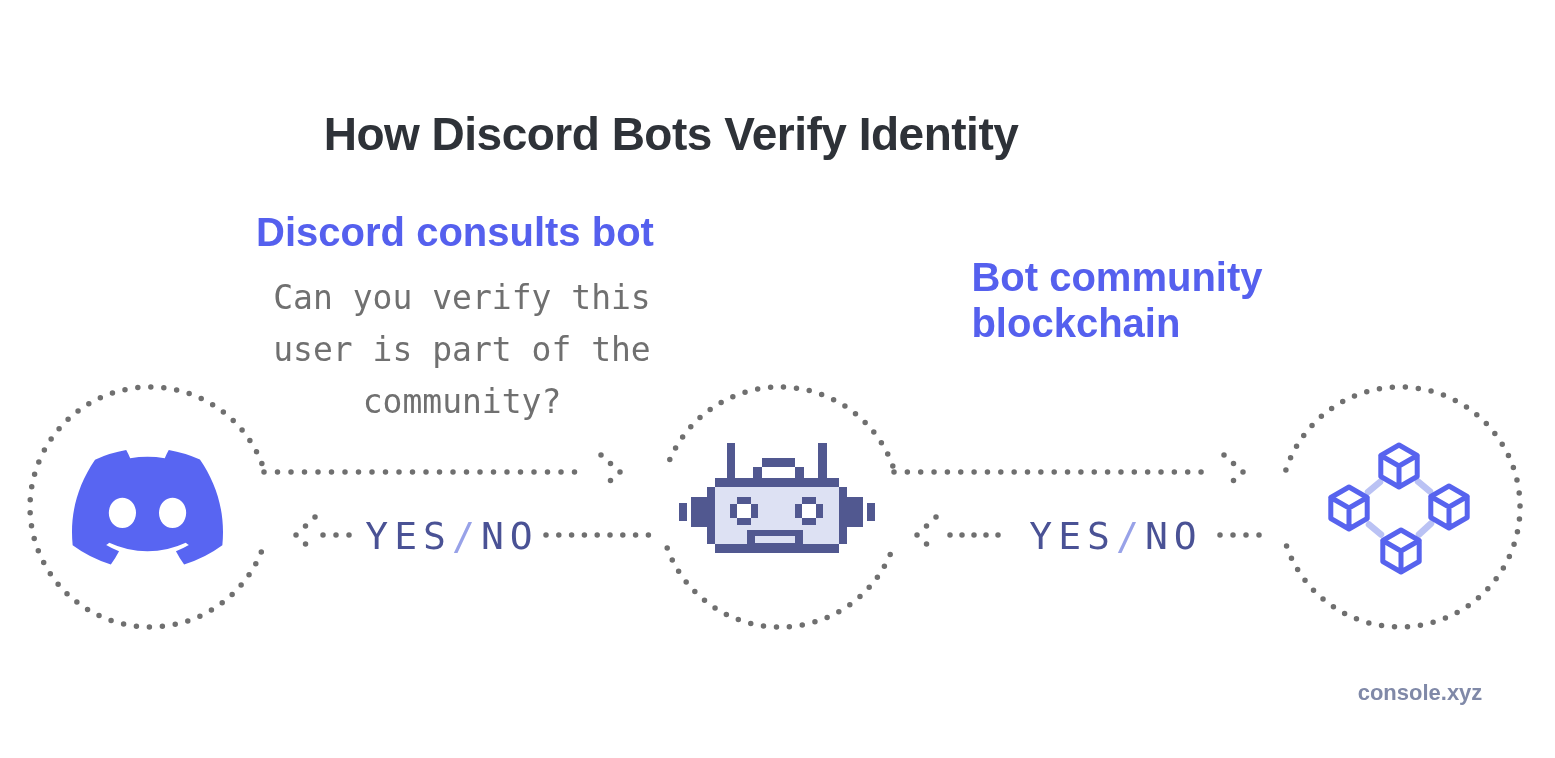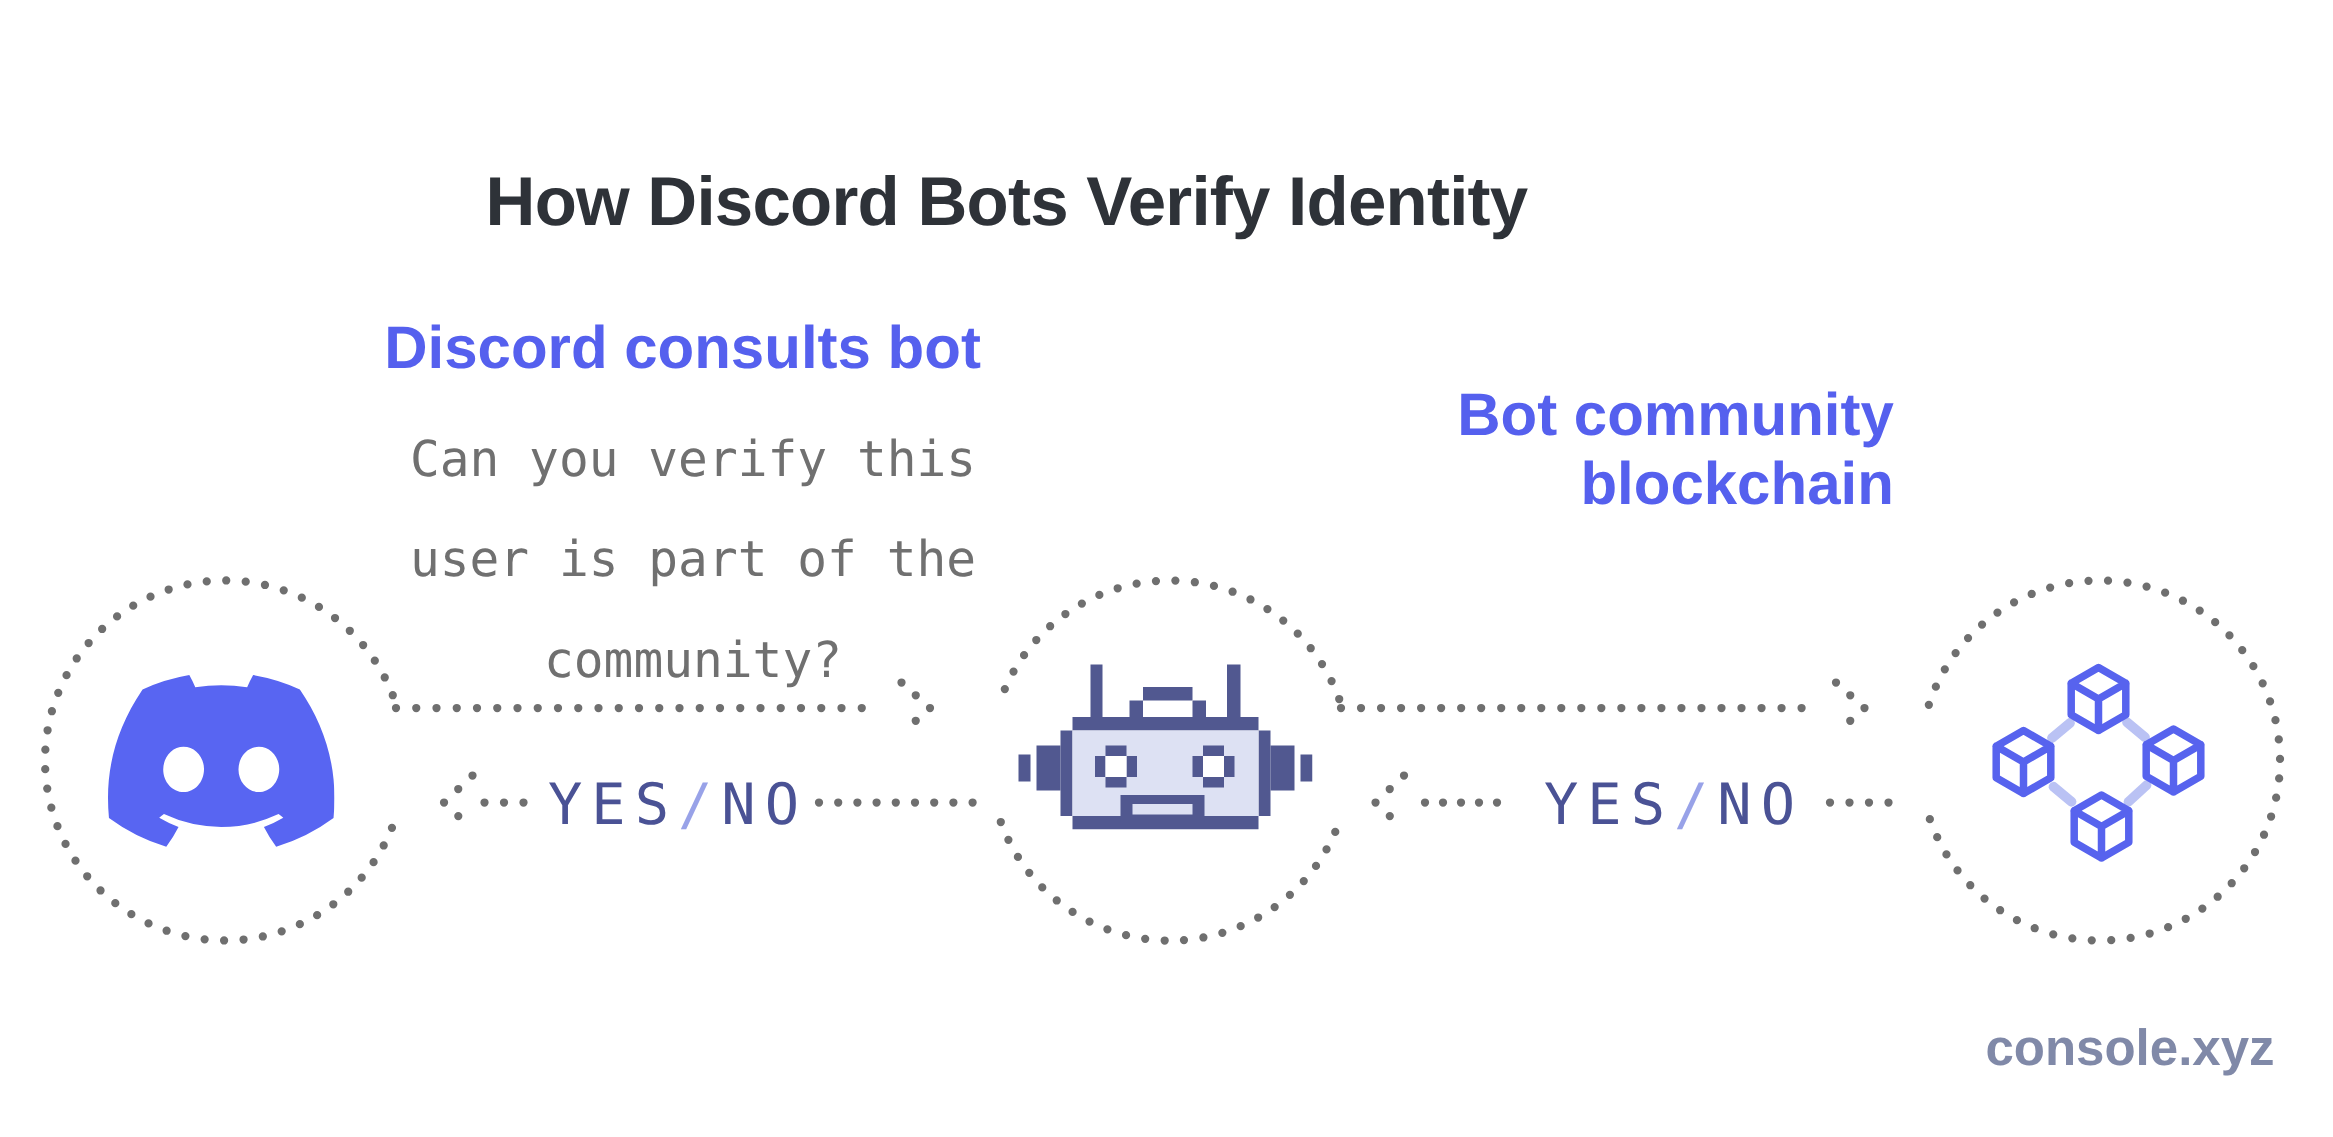--- a/index.html
+++ b/index.html
@@ -16,33 +16,33 @@
     text-align:center;
     font-size:46px;font-weight:700;
     color:#2e3238;
     letter-spacing:-0.5px;
   }
   .step-label{
     position:absolute;
     transform:translateX(-50%);
     font-size:40px;font-weight:700;
     color:#5560ee;
-    text-align:right;
+    text-align:left;
     white-space:pre-line;
     line-height:46px;
   }
   .label-1{left:455px;top:209px;}
   .label-2{left:1117px;top:254px;}
   .question{
     position:absolute;
     left:462px;top:272px;
     transform:translateX(-50%);
     font-family:"DejaVu Sans Mono",monospace;
     font-size:33px;
-    line-height:67px;
+    line-height:52px;
     color:#707070;
     text-align:center;
     white-space:pre-line;
   }
   .yesno{
     position:absolute;
     transform:translate(-50%,-50%);
     display:flex;align-items:center;
     font-family:"DejaVu Sans Mono",monospace;
     font-weight:400;
@@ -51,21 +51,21 @@
     color:#4a5295;
     white-space:nowrap;
   }
   .yesno .slash{color:#98a2e8;}
   .yesno-1{left:452px;top:536px;}
   .yesno-2{left:1116px;top:536px;}
   .watermark{
     position:absolute;
     left:1420px;top:680px;
     transform:translateX(-50%);
-    font-size:34px;font-weight:700;
+    font-size:22px;font-weight:700;
     color:#8089a8;
   }
   .layer{position:absolute;left:0;top:0;}
   .icon{position:absolute;}
 </style>
 </head>
 <body>
 
 <div class="canvas">
 

